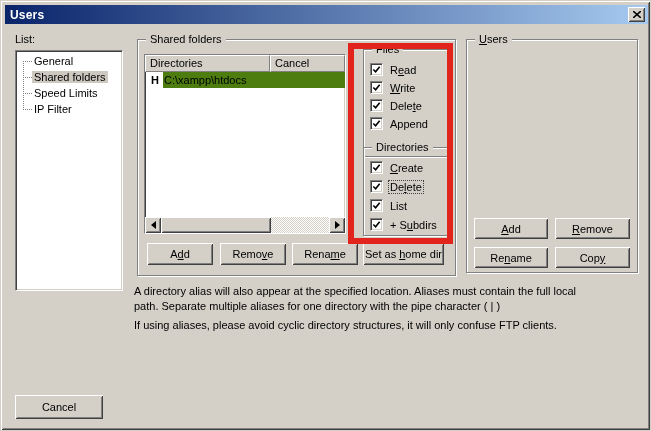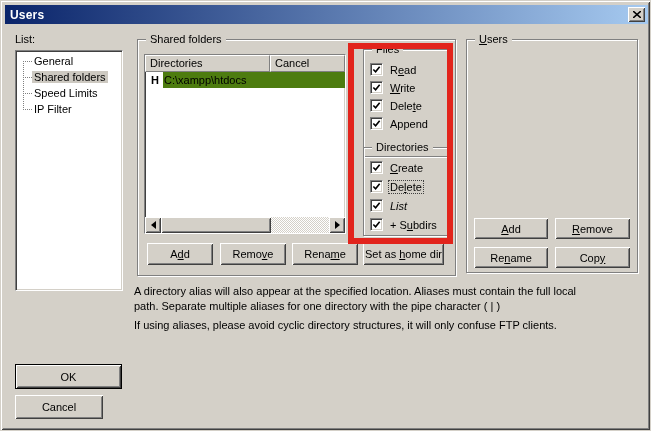--- a/index.html
+++ b/index.html
@@ -215,21 +215,21 @@
       <span class="clbl"><u>C</u>reate</span>
     </div>
     <div class="checkrow" style="left:6px; top:32px;">
       <div class="checkbox">
         <svg width="9" height="9" viewBox="0 0 10 10">
             <path d="M1.5 5 L4 7.5 L8.5 2" stroke="#000" stroke-width="1.8" fill="none"></path>
           </svg>
       </div>
       <span class="clbl focused">De<u>l</u>ete</span>
     </div>
-    <div class="checkrow" style="left:6px; top:51px;font-style:italic;">
+    <div class="checkrow" style="left:6px; top:51px;">
       <div class="checkbox">
         <svg width="9" height="9" viewBox="0 0 10 10">
             <path d="M1.5 5 L4 7.5 L8.5 2" stroke="#000" stroke-width="1.8" fill="none"></path>
           </svg>
       </div>
       <span class="clbl">List</span>
     </div>
     <div class="checkrow" style="left:6px; top:70px;">
       <div class="checkbox">
         <svg width="9" height="9" viewBox="0 0 10 10">
@@ -255,20 +255,17 @@
     <span>Re<u>n</u>ame</span>
   </div>
   <div class="btn" style="left:554px; top:246px; width:75px; height:21px;">
     <span>Cop<u>y</u></span>
   </div>
 
   <div class="info-line" style="top:284px;">A directory alias will also appear at the specified location. Aliases must contain the full local</div>
   <div class="info-line" style="top:318px;">If using aliases, please avoid cyclic directory structures, it will only confuse FTP clients.</div>
   <div class="info-line" style="top:299px;">path. Separate multiple aliases for one directory with the pipe character ( | )</div>
 
-  <div class="btn default" style="left:14px; top:363px; width:107px; height:25px;">
-    <span>OK</span>
-  </div>
   <div class="btn" style="left:14px; top:394px; width:88px; height:24px;">
     <span>Cancel</span>
   </div>
 
 </div>
 
 </body></html>

